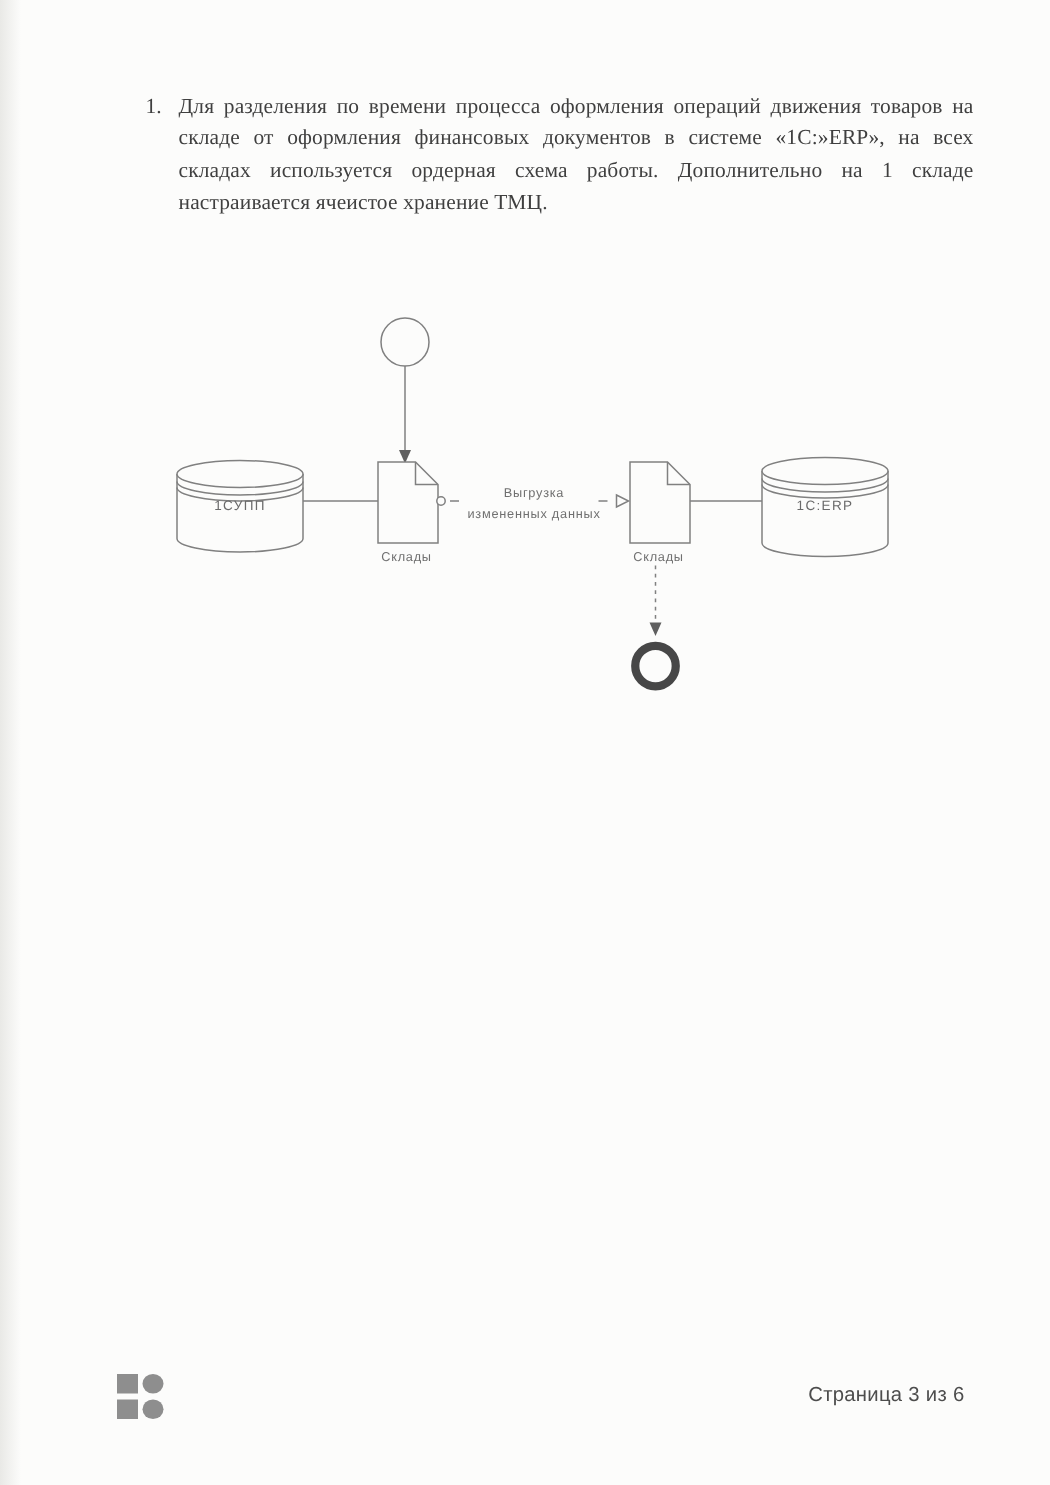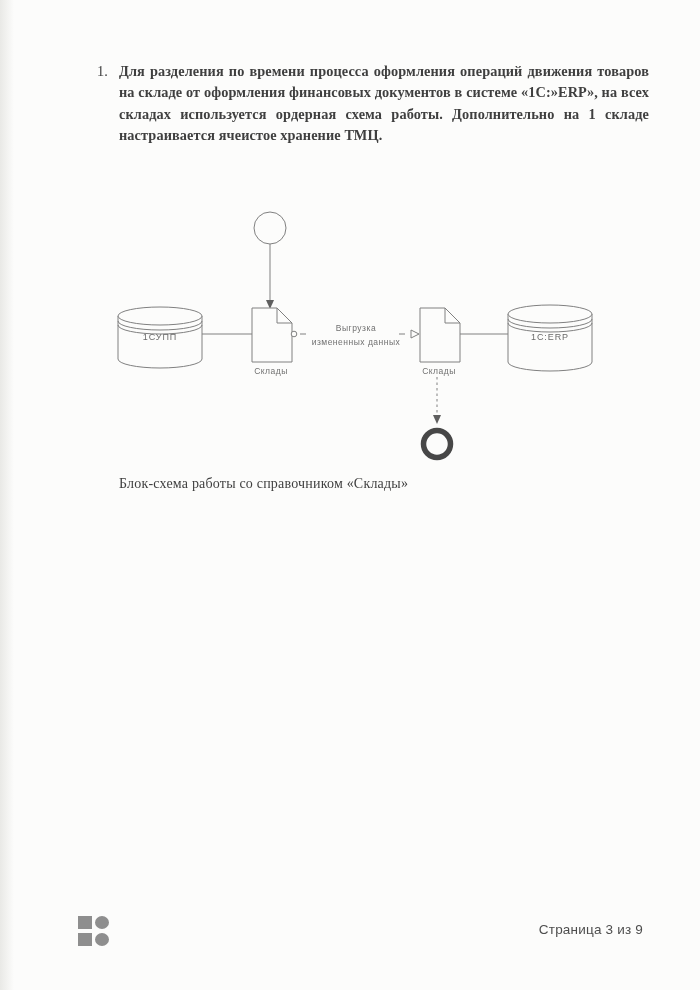--- a/index.html
+++ b/index.html
@@ -17,21 +17,21 @@
     pointer-events:none;
   }
   .list-block{
     position:absolute;left:97px;top:61px;width:552px;
     display:flex;align-items:flex-start;
   }
   .list-num{
     flex:0 0 22px;
     font-size:14.3px;line-height:21.3px;
   }
-  .paras{flex:1 1 auto;font-weight:bold;}
+  .paras{flex:1 1 auto;}
   .paras p{
     margin:0;
     font-size:14.3px;line-height:21.3px;
     text-align:justify;
     letter-spacing:0.1px;
   }
   .figure-caption{
     position:absolute;left:119px;top:476px;
     font-size:14px;letter-spacing:0.2px;
   }
@@ -115,23 +115,22 @@
       <path d="M508,319 A42,9 0 0 0 592,319" class="ln"></path>
       <path d="M508,323 A42,9 0 0 0 592,323" class="ln"></path>
       <text x="550" y="340" text-anchor="middle" class="db-lbl">1С:ERP</text>
     </g>
 
     <line x1="437" y1="377" x2="437" y2="416" class="ln" stroke-dasharray="2.5 3"></line>
     <path d="M437,424 L433,415 L441,415 Z" fill="#5f5f5f"></path>
     <circle cx="437" cy="444" r="13.5" fill="#fcfcfb" stroke="#474747" stroke-width="5.5"></circle>
   </svg>
 
-  <div class="figure-caption">Блок-схема работы со справочником «Склады»</div>
 
   <div class="logo">
     <div class="sq"></div>
     <div class="ci"></div>
     <div class="sq"></div>
     <div class="ci"></div>
   </div>
 
-  <div class="page-footer">Страница 3 из 9</div>
+  <div class="page-footer">Страница 3 из 6</div>
 </div>
 
 </body></html>

